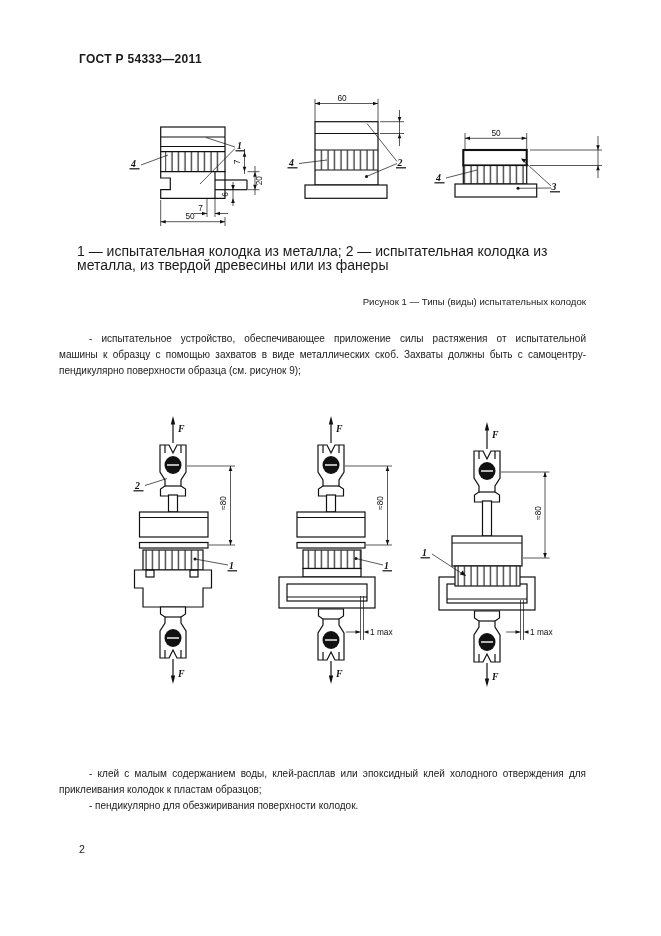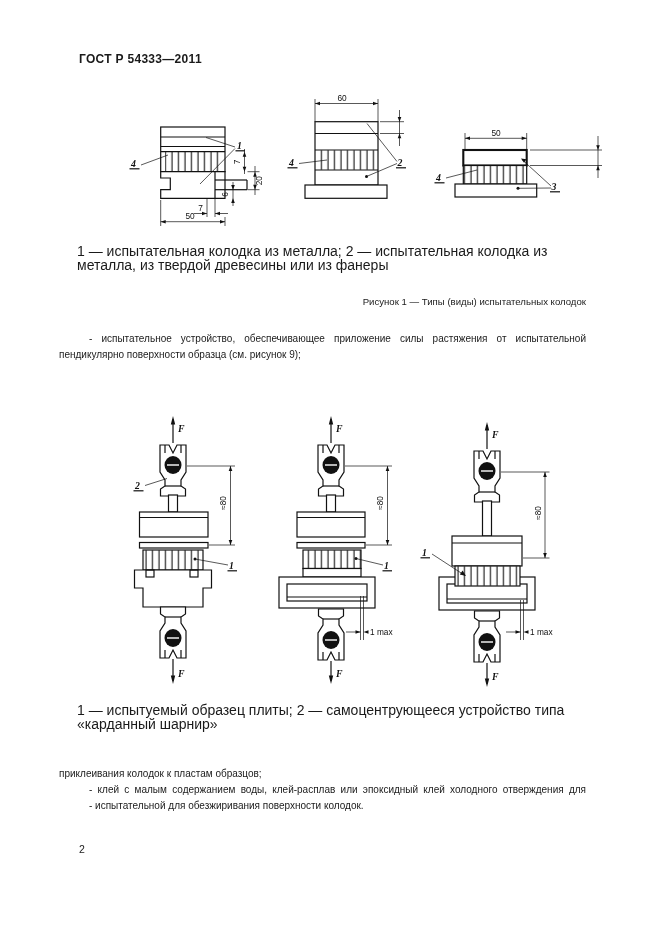--- a/index.html
+++ b/index.html
@@ -181,20 +181,21 @@
   </svg>
 
   <div class="abs caption" style="top:244px">
     <div>1 — испытательная колодка из металла; 2 — испытательная колодка из металла, из твердой древесины или из фанеры</div>
   </div>
 
   <div class="abs figtitle" style="top:296px">Рисунок 1 — Типы (виды) испытательных колодок</div>
 
   <div class="abs body-block" style="top:331px">
     <div class="bline just indent">- испытательное устройство, обеспечивающее приложение силы растяжения от испытательной</div>
+    <div class="bline just">машины к образцу с помощью захватов в виде металлических скоб. Захваты должны быть с самоцентру-</div>
     <div class="bline">пендикулярно поверхности образца (см. рисунок 9);</div>
   </div>
 
   <svg class="fig-svg" style="top:410px" width="661" height="285" viewBox="0 410 661 285">
     <defs>
       <pattern id="hatchV2" width="6.5" height="24" patternUnits="userSpaceOnUse">
         <line x1="3" y1="0" x2="3" y2="24" stroke="#111" stroke-width="1.1"></line>
       </pattern>
       <g id="grip-shape">
         <path class="wht" d="M-13,1 H-4 L0,9 L4,1 H13 V28 L8,36 V42 L12.5,45 V52 H-12.5 V45 L-8,42 V36 L-13,28 Z"></path>
@@ -326,24 +327,23 @@
         <line class="thin" x1="520.5" y1="600" x2="520.5" y2="640"></line>
         <line class="thin" x1="523.5" y1="600" x2="523.5" y2="640"></line>
         <line class="thin" x1="506" y1="632" x2="520.5" y2="632"></line>
         <polygon class="blk" points="520.5,632 515.5,630.2 515.5,633.8"></polygon>
         <polygon class="blk" points="523.5,632 528.5,630.2 528.5,633.8"></polygon>
         <text class="dimt" x="530" y="635">1 max</text>
       </g>
     </g>
   </svg>
 
-  <div class="abs caption" style="top:703px">1 — испытуемый образец плиты; 2 — самоцентрующееся устройство типа «карданный шарнир»</div>
 
 
   <div class="abs body-block" style="top:766px">
+    <div class="bline just indent">- клей с малым содержанием воды, клей-расплав или эпоксидный клей холодного отверждения для</div>
     <div class="bline">приклеивания колодок к пластам образцов;</div>
-    <div class="bline just indent">- клей с малым содержанием воды, клей-расплав или эпоксидный клей холодного отверждения для</div>
-    <div class="bline indent">- испытательной для обезжиривания поверхности колодок.</div>
+    <div class="bline indent">- пендикулярно для обезжиривания поверхности колодок.</div>
   </div>
 
   <div class="abs pagenum">2</div>
 
 </div>
 
 </body></html>

